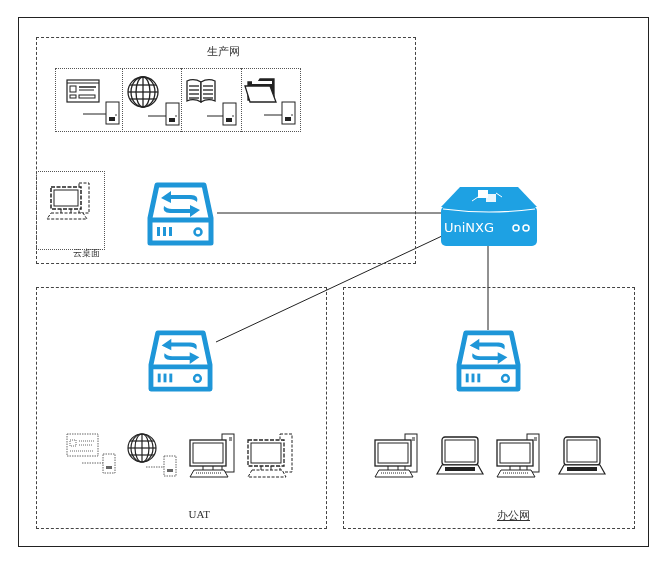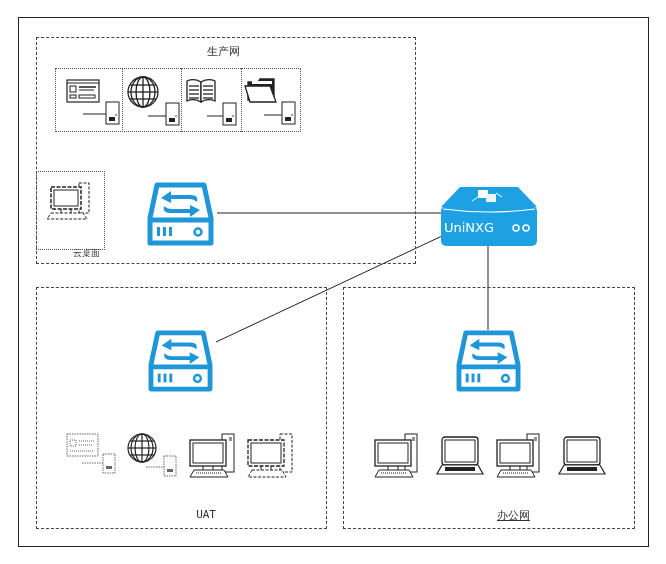--- a/index.html
+++ b/index.html
@@ -132,21 +132,21 @@
   <rect x="38" y="5" width="10" height="8" fill="#fff"></rect>
     <rect x="46" y="9" width="10" height="8" fill="#fff" opacity="0.9"></rect>
   <line x1="32" y1="16" x2="38" y2="12" stroke="#fff"></line>
     <line x1="56" y1="8" x2="62" y2="12" stroke="#fff"></line>
   <circle cx="76" cy="43" r="3" fill="none" stroke="#fff" stroke-width="1.5"></circle>
   <circle cx="86" cy="43" r="3" fill="none" stroke="#fff" stroke-width="1.5"></circle>
 </svg>
 <div class="abs" style="left:444px;top:220px;font-size:13px;color:#fff;">UniNXG</div>
 
 <div class="abs zone" style="left:36px;top:287px;width:291px;height:242px;"></div>
-<div class="abs zlabel title-txt" style="left:156px;top:508px;width:60px;">UAT</div>
+<div class="abs zlabel title-txt" style="left:150px;top:508px;width:60px;font-family:Liberation Serif, serif;">UAT</div>
 
 <svg class="abs" style="left:147px;top:330px;width:67px;height:62px;" viewBox="0 0 67 64">
   <path d="M10 3 L57 3 L64 36 L64 61 L3 61 L3 36 Z" fill="none" stroke="#1e96d8" stroke-width="5" stroke-linejoin="round"></path>
   <line x1="3" y1="38" x2="64" y2="38" stroke="#1e96d8" stroke-width="5"></line>
   <path d="M14 16 L24 9 L24 13 L44 13 Q 52 13 50 20 Q 47 17 42 17 L24 17 L24 21 Z" fill="#1e96d8"></path>
   <path d="M53 28 L43 35 L43 31 L23 31 Q 15 31 17 24 Q 20 27 25 27 L43 27 L43 23 Z" fill="#1e96d8"></path>
   <rect x="10" y="45" width="3" height="9" fill="#1e96d8"></rect>
     <rect x="16" y="45" width="3" height="9" fill="#1e96d8"></rect>
     <rect x="22" y="45" width="3" height="9" fill="#1e96d8"></rect>
   <circle cx="51" cy="50" r="3.5" fill="none" stroke="#1e96d8" stroke-width="2.5"></circle>

